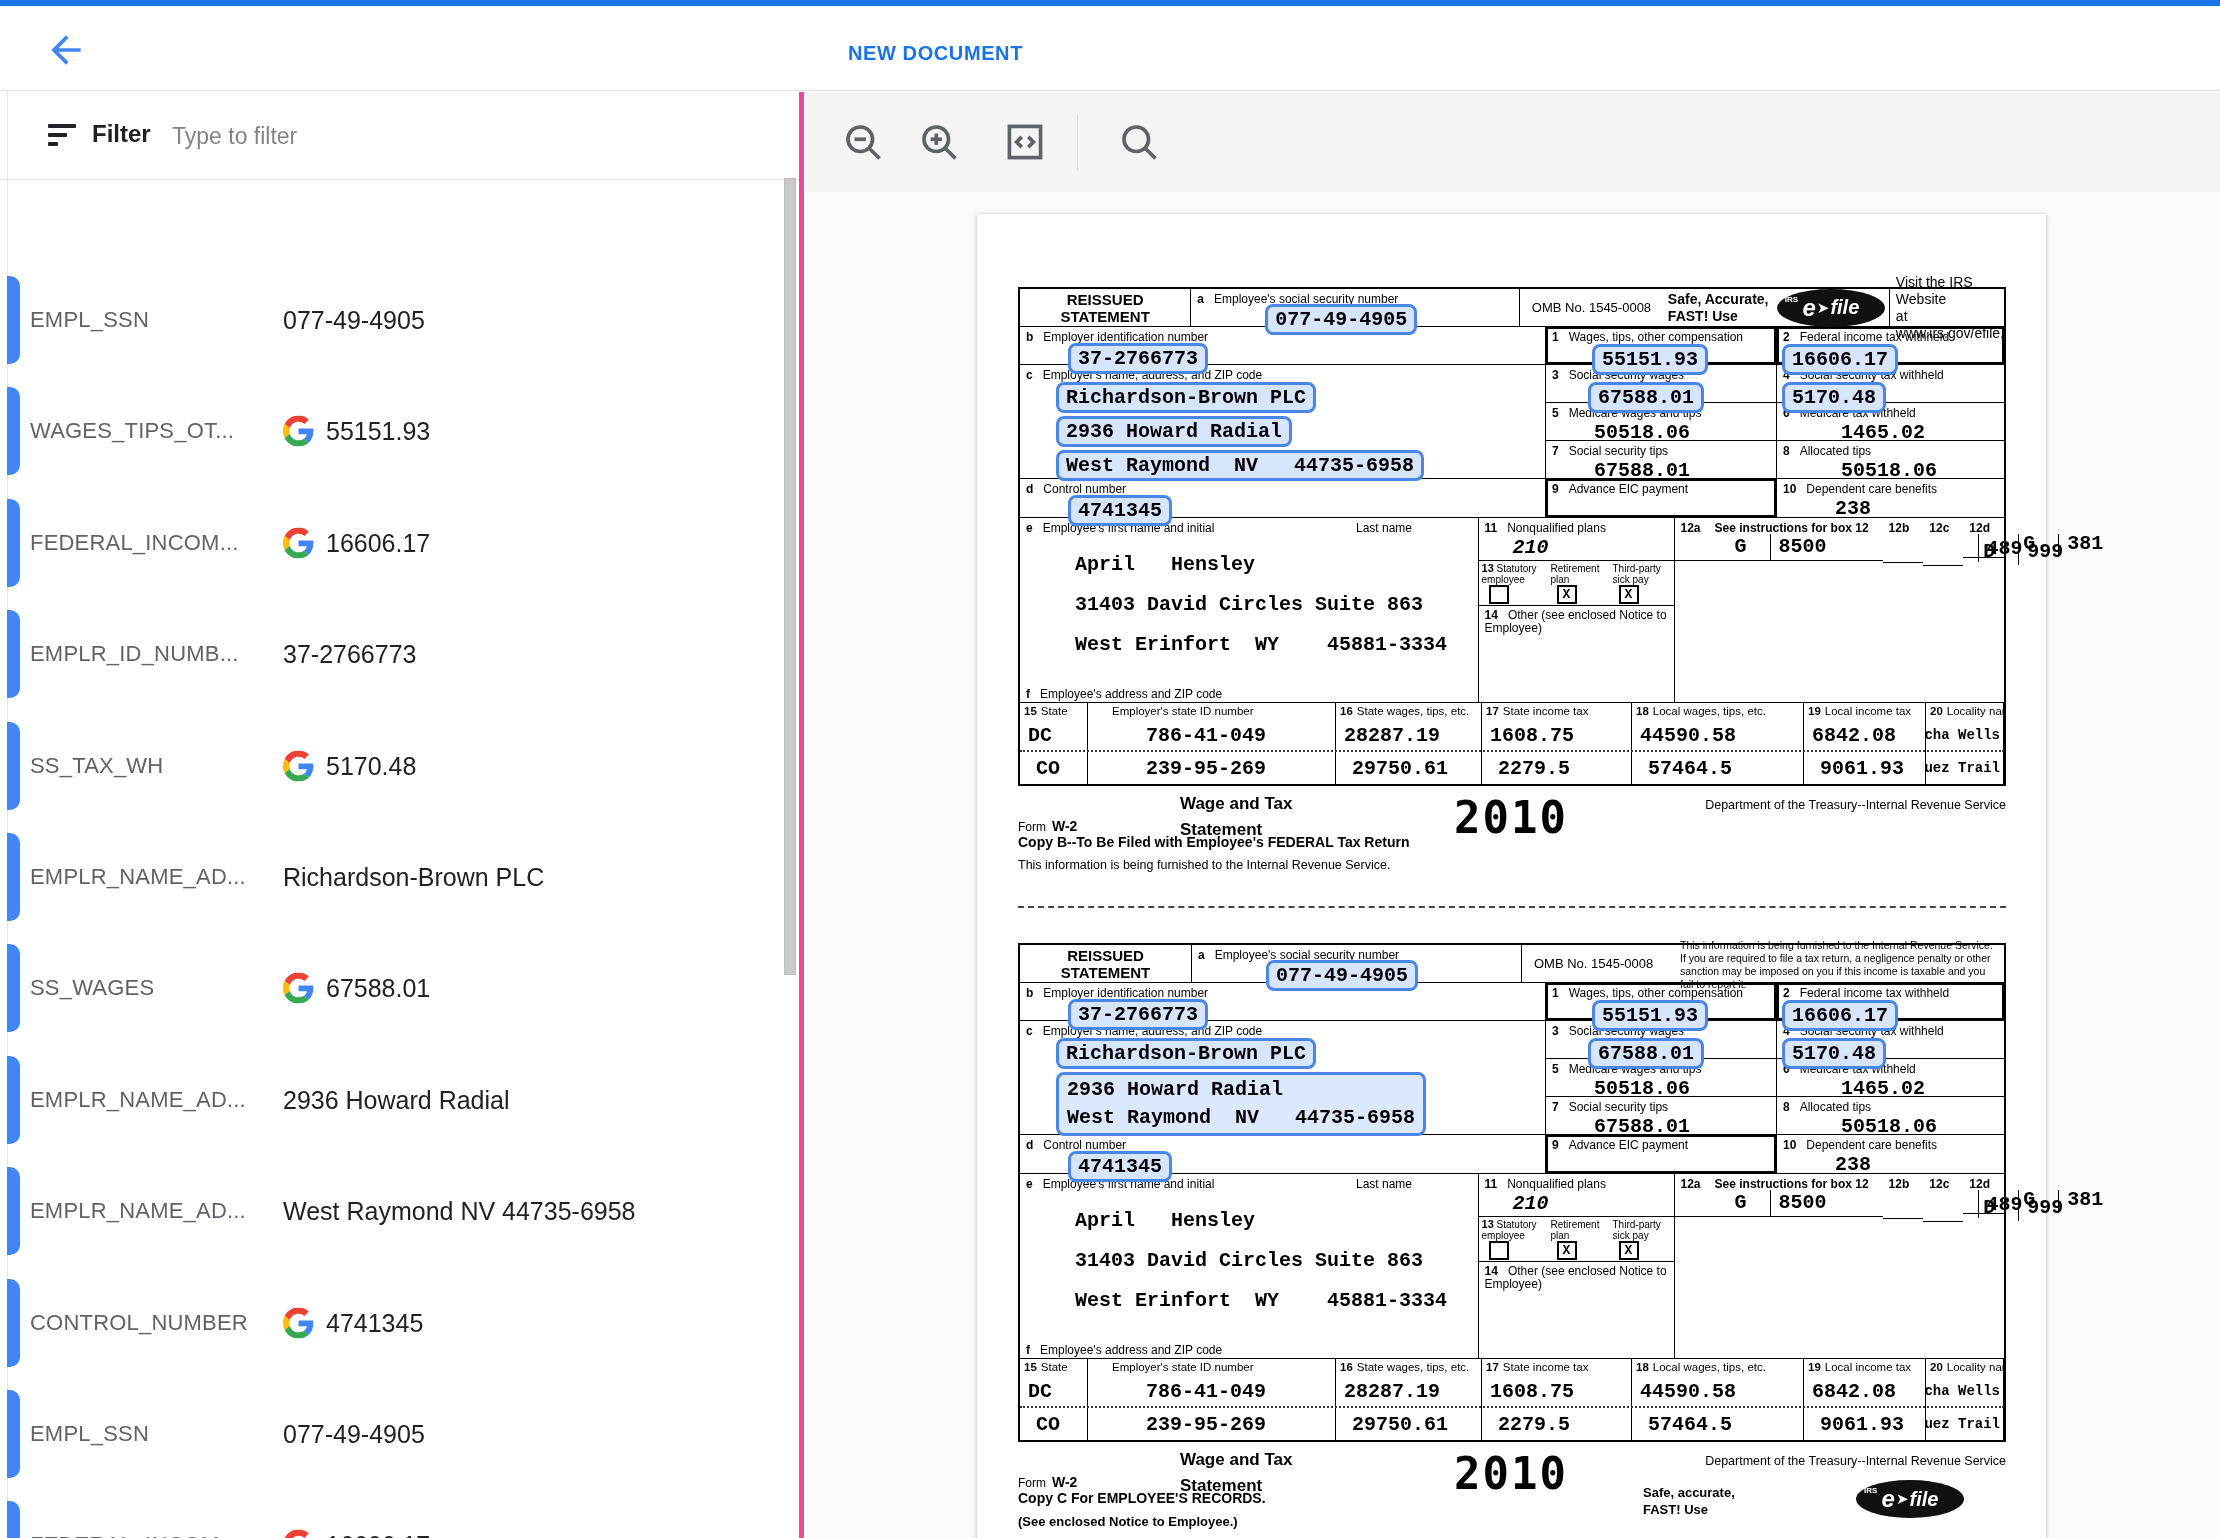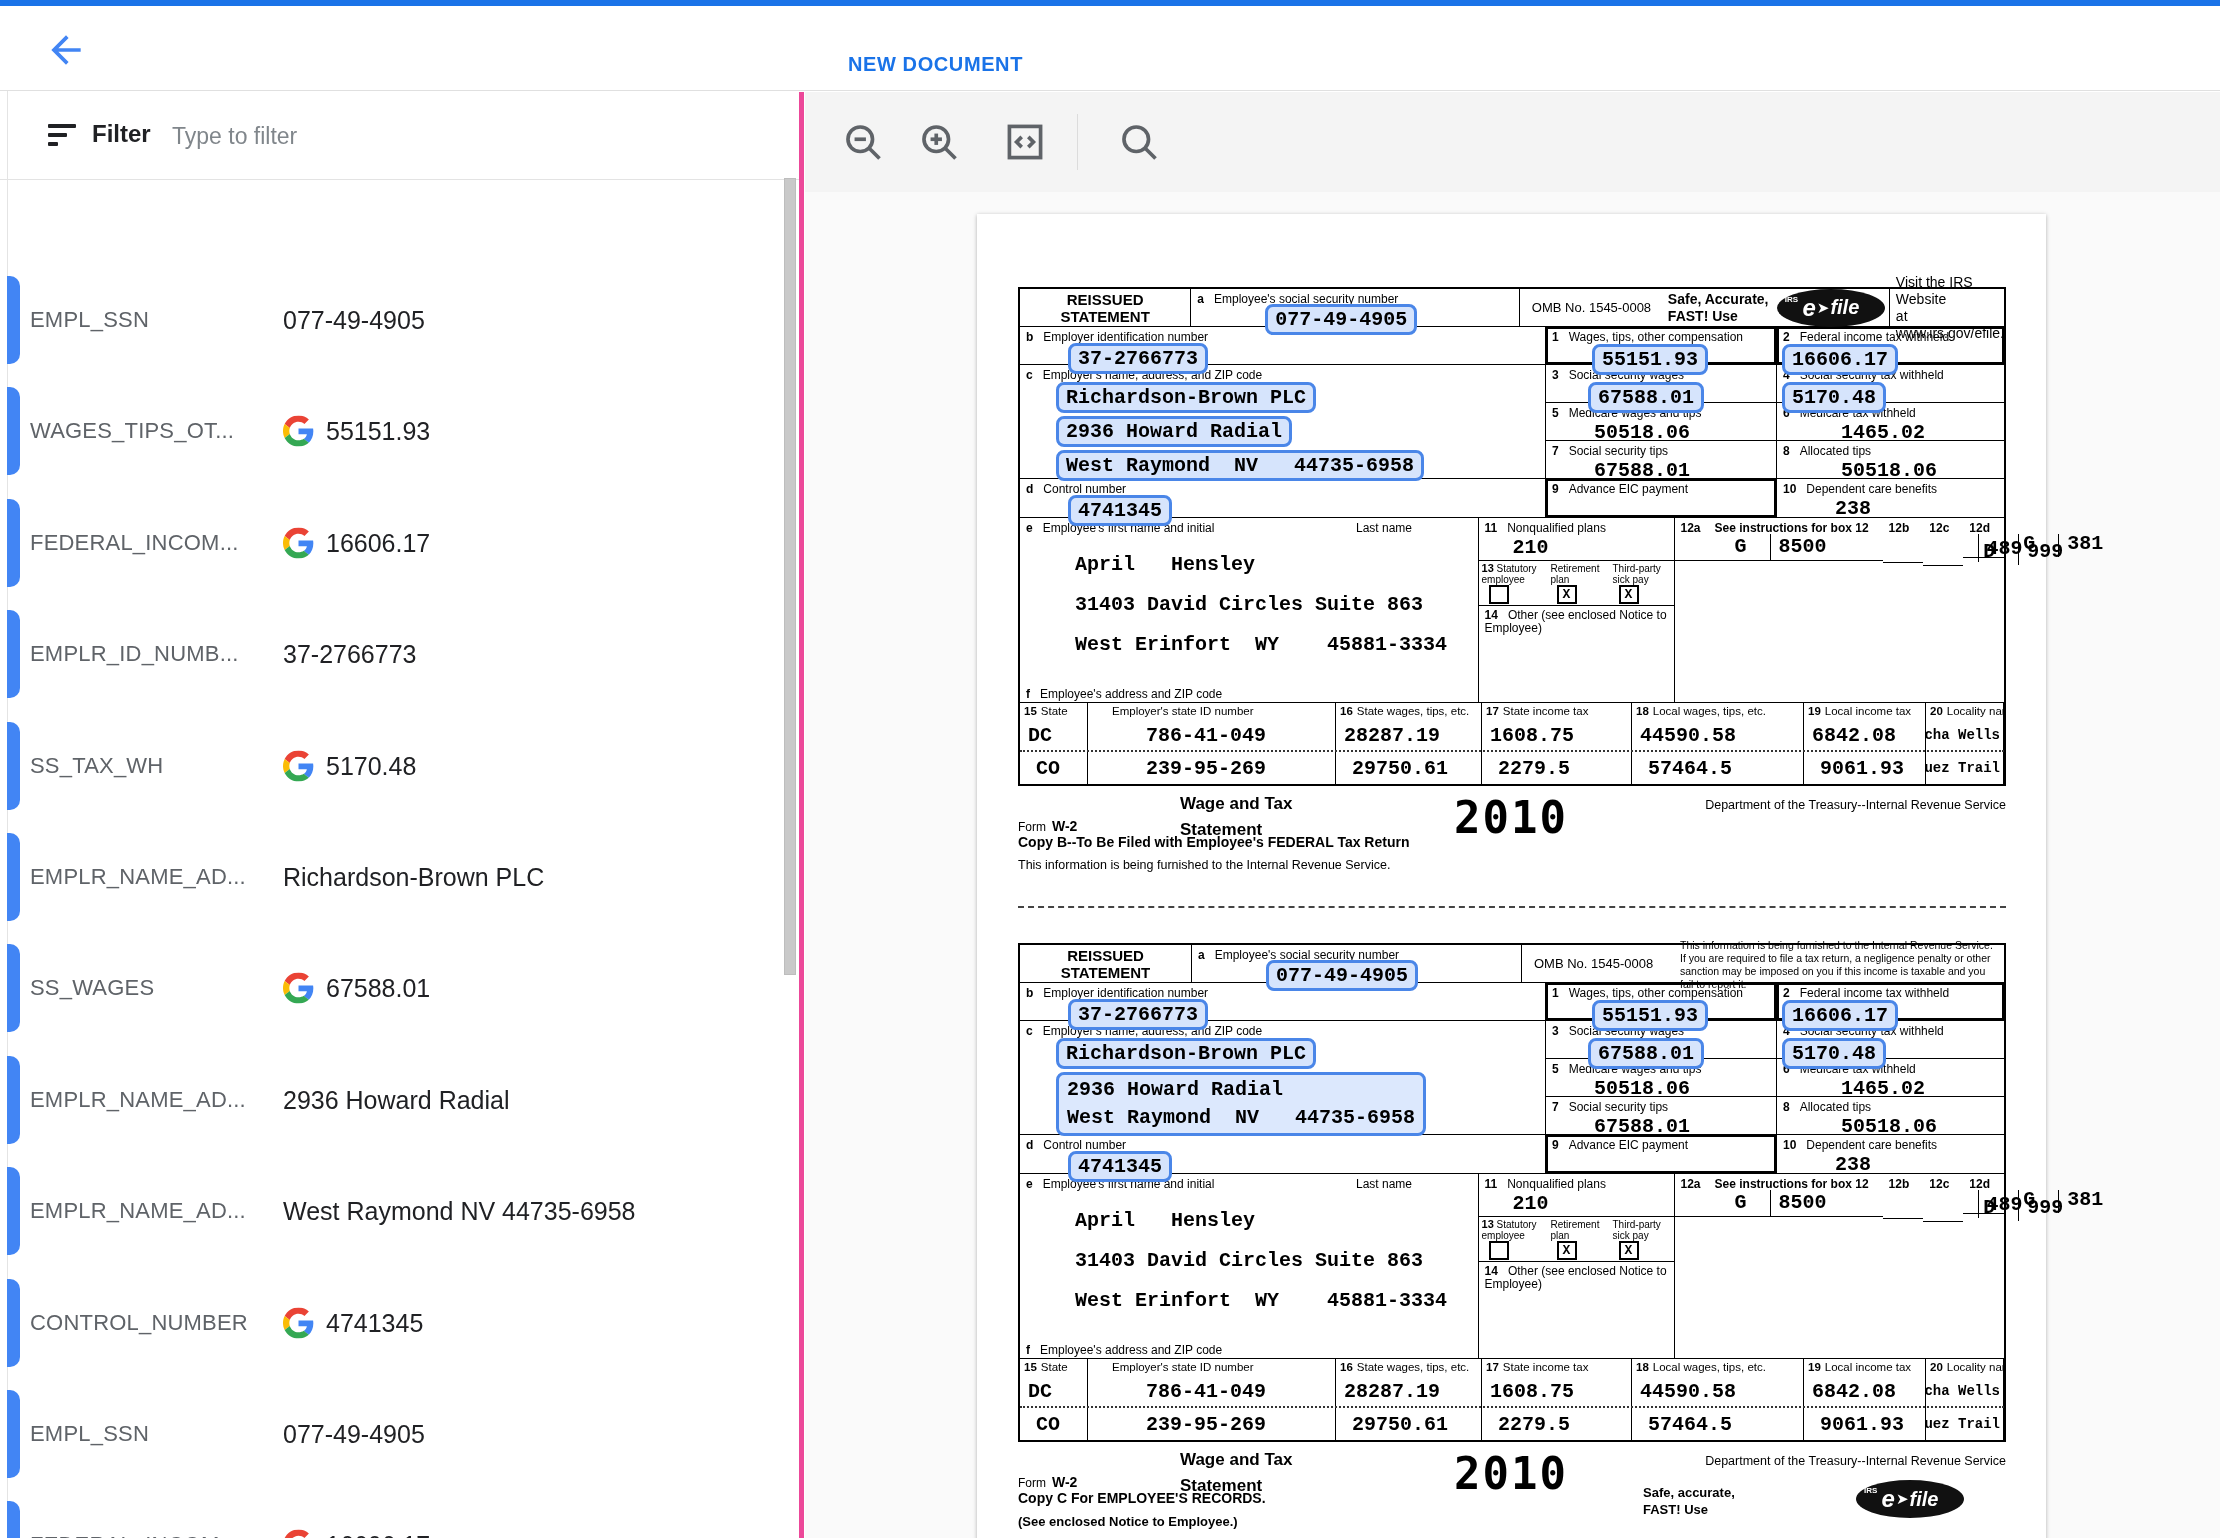--- a/index.html
+++ b/index.html
@@ -6,21 +6,21 @@
   html,body { width:2220px; height:1538px; overflow:hidden; background:#fff;
     font-family:"Liberation Sans","DejaVu Sans",sans-serif; }
 
   
   .topbar { position:absolute; top:0; left:0; width:2220px; height:6px; background:#1a73e8; z-index:5; }
   .app-header { position:absolute; top:6px; left:0; width:2220px; height:85px; background:#fff;
     border-bottom:1px solid #e0e0e0; z-index:4; }
   .back-btn { position:absolute; left:44px; top:22px; width:44px; height:44px; cursor:pointer; }
   .page-title { position:absolute; left:135px; top:26px; font-size:33px; color:#202124; }
   .new-doc { position:absolute; left:848px; top:36px; font-size:20px; font-weight:bold;
-    color:#1a73e8; letter-spacing:0.6px; cursor:pointer;margin-top:11px; }
+    color:#1a73e8; letter-spacing:0.6px; cursor:pointer; }
   .edge-line { position:absolute; left:7px; top:6px; bottom:0; width:1px; background:#e4e4e4; z-index:1; }
 
   
   .left-panel { position:absolute; top:92px; left:0; width:804px; height:1446px; background:#fff;
     border-right:5px solid #ec4899; }
   .filter-row { position:relative; height:88px; border-bottom:1px solid #e3e3e3; }
   .filter-icon { position:absolute; left:48px; top:32px; width:30px; height:24px; }
   .filter-icon div { background:#202124; height:4px; border-radius:1px; margin-bottom:5px; }
   .fi-1{width:28px;} .fi-2{width:19px;} .fi-3{width:10px;}
   .filter-label { position:absolute; left:92px; top:28px; font-size:24px; font-weight:bold; color:#202124; }
@@ -105,21 +105,21 @@
 
   .row-e { display:flex; height:184px; }
   .e-left { width:526px; border-right:1px solid #000; position:relative; }
   .lastname-lbl { position:absolute; left:336px; top:3px; font-size:12px; }
   .e-line { position:absolute; left:55px; }
   .e-l1{top:34px;} .e-l2{top:74px;} .e-l3{top:114px;}
   .f-label { position:absolute; left:0; bottom:1px; }
   .e-right { flex:1; display:flex; }
   .er-left { width:196px; border-right:1px solid #000; display:flex; flex-direction:column; }
   .box11 { height:43px; border-bottom:1px solid #000; }
-  .box11 .plain-ind { padding-left:34px; }
+  .box11 .plain-ind { padding-left:34px;font-style:italic; }
   .box13 { height:45px; border-bottom:1px solid #000; position:relative; font-size:10px; }
   .b13col { position:absolute; top:2px; line-height:11px; }
   .b13c1{left:3px;} .b13c2{left:72px;} .b13c3{left:134px;}
   .b13col b { font-size:11px; }
   .checkbox { position:absolute; top:24px; width:20px; height:19px; border:2px solid #000;
     text-align:center; font-family:"Liberation Mono","DejaVu Sans Mono",monospace; font-weight:bold;
     font-size:13px; line-height:15px; background:#fff; }
   .cb1{left:10px;} .cb2{left:78px;} .cb3{left:140px;}
   .box14 { flex:1; }
   .box14 .box-label { white-space:normal; line-height:13px; }

